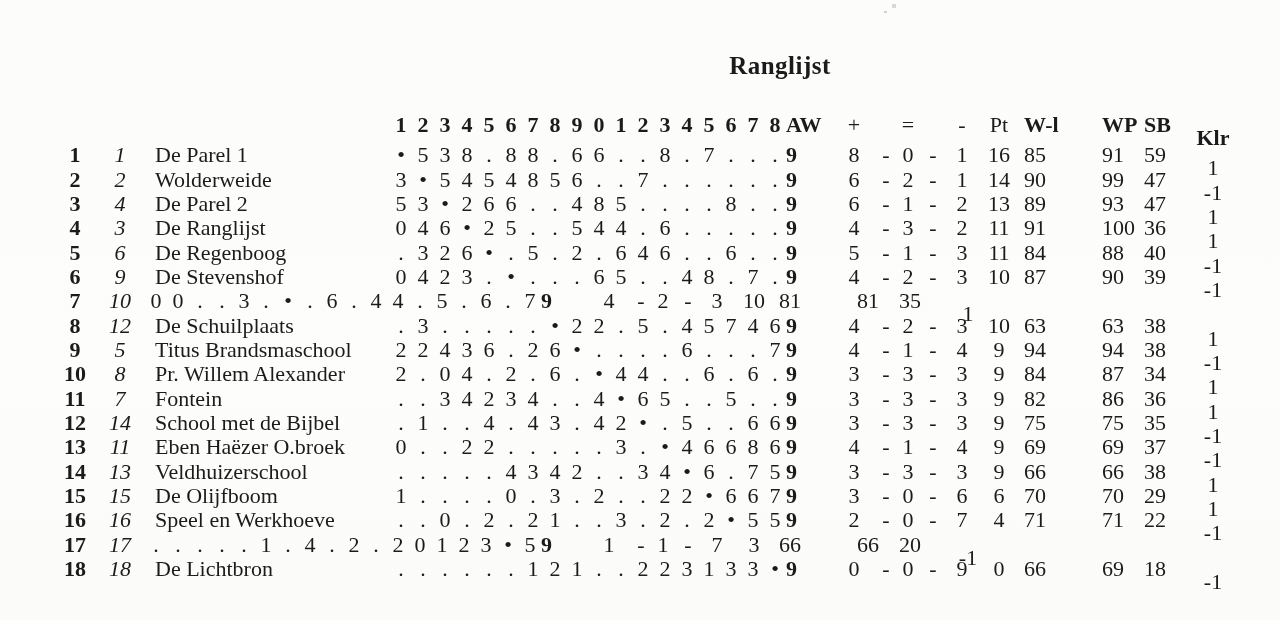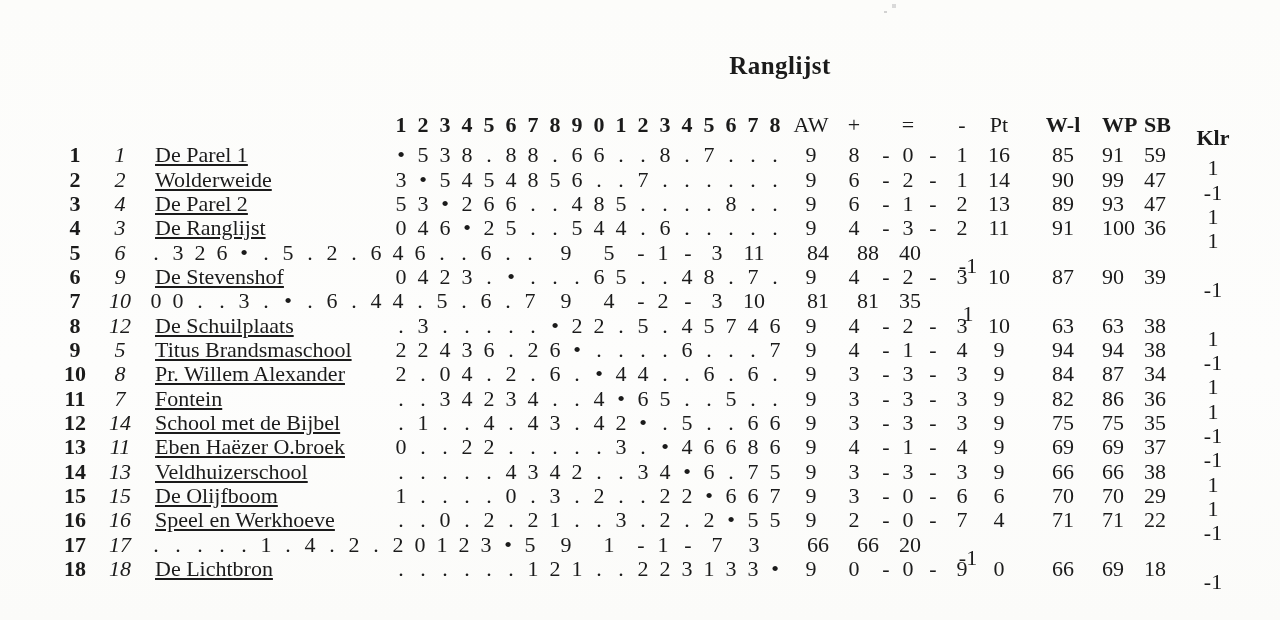--- a/index.html
+++ b/index.html
@@ -12,31 +12,31 @@
   }
   .title{
     position:absolute;top:52px;left:0;width:1560px;text-align:center;
     font-size:25px;font-weight:bold;letter-spacing:.5px;
   }
   .table{position:absolute;top:112px;left:0;width:1280px;}
   .row{display:flex;align-items:center;height:24.35px;padding-left:55px;}
   .header-row{height:26px;margin-bottom:5px;}
   .c-rank{width:40px;text-align:center;font-weight:bold;}
   .c-seed{width:50px;text-align:center;font-style:italic;}
-  .c-name{width:245px;padding-left:10px;box-sizing:border-box;white-space:nowrap;text-decoration:underline;}
+  .c-name{width:245px;padding-left:10px;box-sizing:border-box;white-space:nowrap;}
   .c-cross{width:396px;display:flex;}
   .c-cross span{width:22px;text-align:center;display:inline-block;}
-  .c-aw{width:50px;text-align:center;font-weight:normal;}
+  .c-aw{width:50px;text-align:left;font-weight:bold;}
   .c-plus{width:36px;text-align:center;}
   .c-sepA{width:28px;text-align:center;}
   .c-eq{width:16px;text-align:center;}
   .c-sepB{width:34px;text-align:center;}
   .c-minus{width:24px;text-align:center;}
   .c-pt{width:50px;text-align:center;font-weight:normal;}
-  .c-wl{width:78px;text-align:center;}
+  .c-wl{width:78px;}
   .c-wp{width:42px;text-align:left;}
   .c-sb{width:48px;text-align:left;}
   .c-klr{width:42px;text-align:center;margin-top:26px;}
   .bold{font-weight:bold;}
   .row, .c-cross span{font-size:22px;line-height:24px;}
   .header-row .c-cross span{font-weight:bold;}
   
   .scan-edge-left{position:absolute;left:85px;top:622px;width:560px;height:2px;
     background:#dddderegba; background:#dcdcd8;opacity:.65;transform:rotate(.15deg);}
   .scan-edge-mid{position:absolute;left:640px;top:625px;width:270px;height:1px;
@@ -239,20 +239,21 @@
       <div class="c-pt">11</div>
       <div class="c-wl">91</div>
       <div class="c-wp">100</div>
       <div class="c-sb">36</div>
       <div class="c-klr">1</div>
     </div>
 
     <div class="row">
       <div class="c-rank">5</div>
       <div class="c-seed">6</div>
+      <div class="c-name">De Regenboog</div>
       <div class="c-cross">
             <span>.</span>
             <span>3</span>
             <span>2</span>
             <span>6</span>
             <span>•</span>
             <span>.</span>
             <span>5</span>
             <span>.</span>
             <span>2</span>

